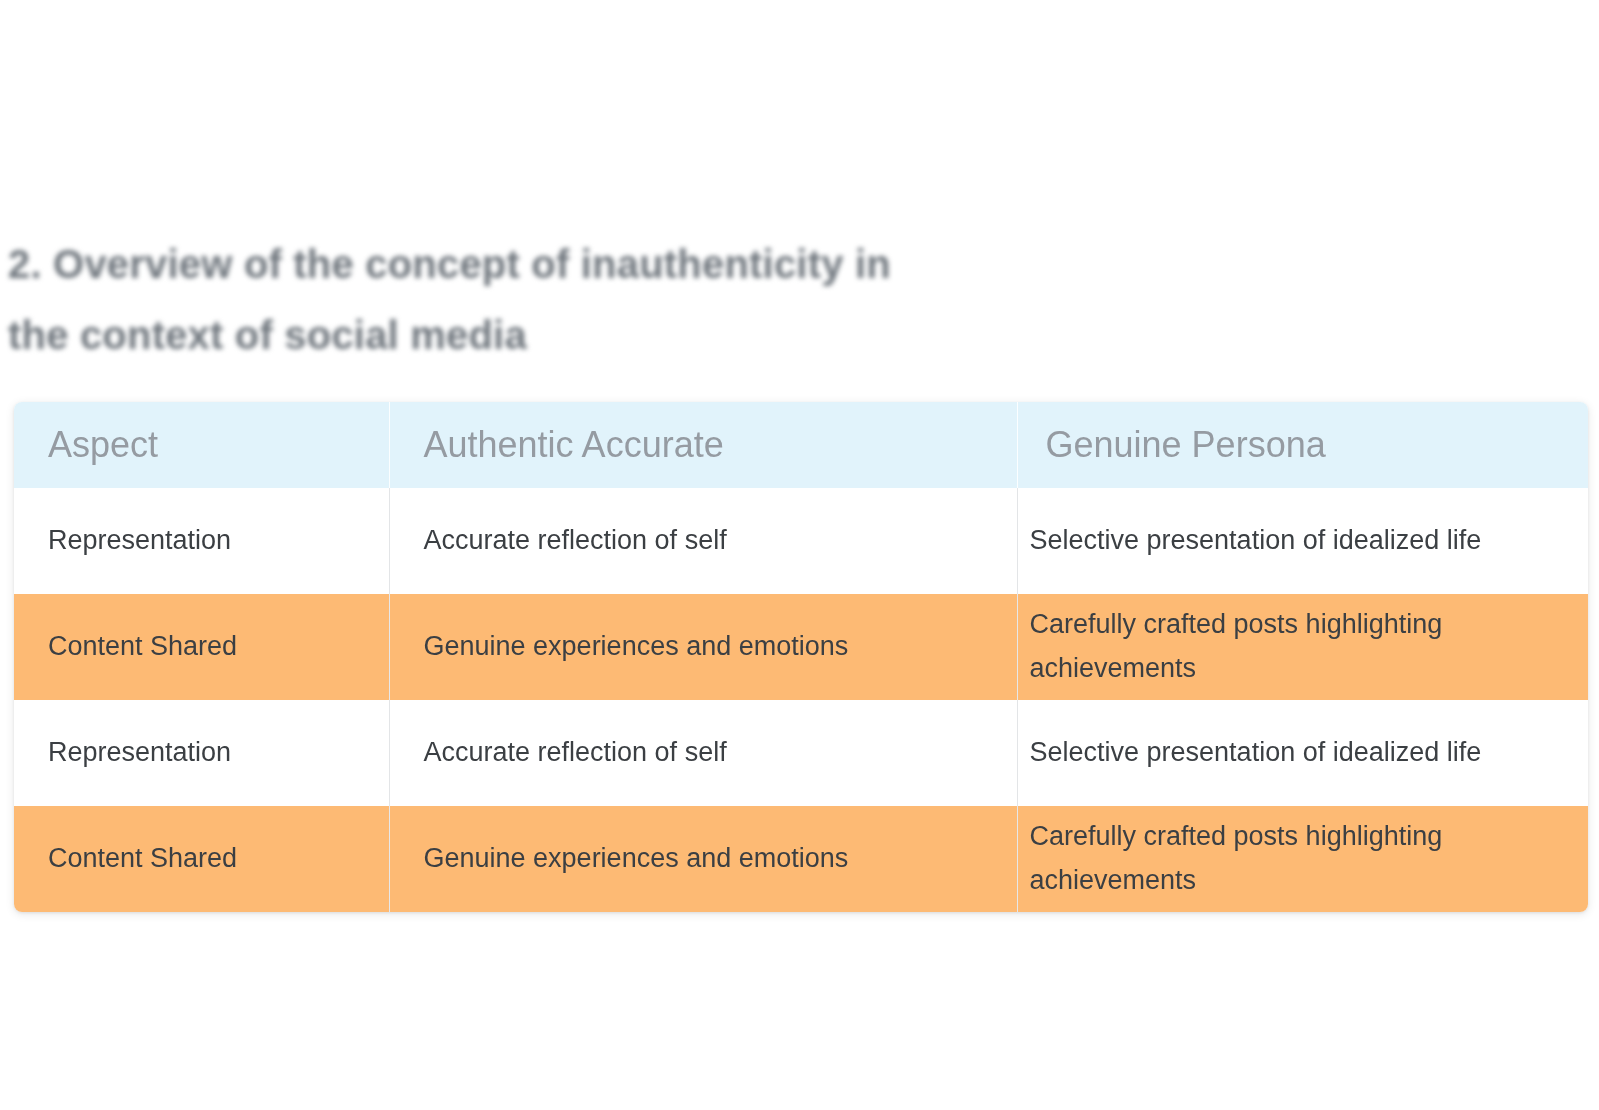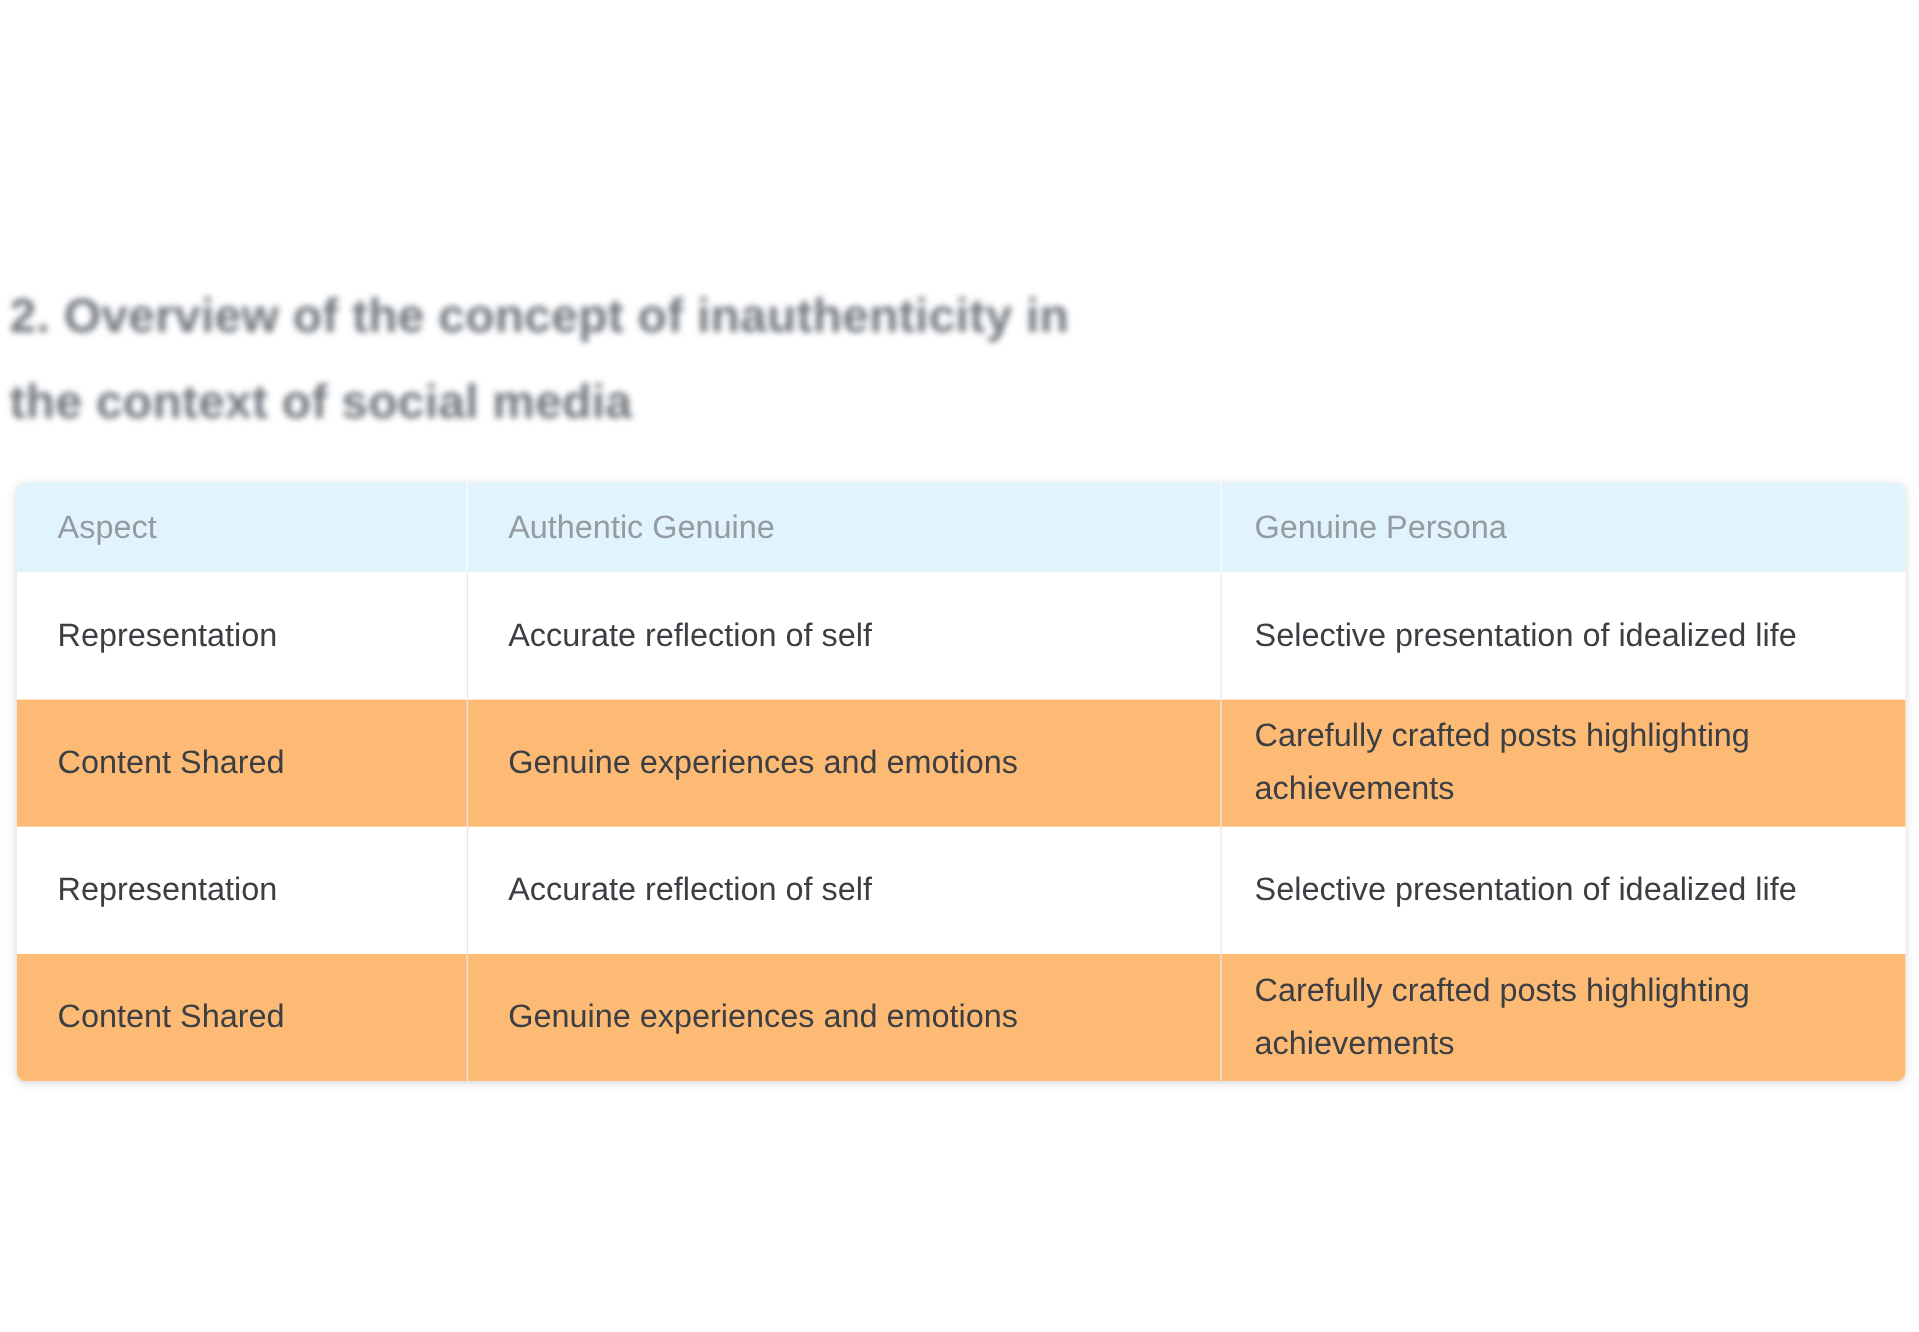--- a/index.html
+++ b/index.html
@@ -60,41 +60,41 @@
   table.persona-table col.c2 { width: 628px; }
   table.persona-table col.c3 { width: 571px; }
 
   thead tr {
     background: #e1f3fb;
   }
 
   thead th {
     text-align: left;
     font-weight: normal;
-    font-size: 27px;
+    font-size: 36px;
     color: #959ba2;
     padding: 22px 0 22px 34px;
     border-right: 1px solid rgba(255,255,255,0.85);
     vertical-align: middle;
     height: 31px;
   }
   thead th:last-child { border-right: none; }
   thead th.col-3 { padding-left: 28px; }
 
   tbody td {
     font-size: 27px;
     color: #3b3f43;
     padding: 0 30px 0 34px;
     border-right: 1px solid #e3e5e7;
     vertical-align: middle;
     line-height: 1.62;
     height: 106px;
   }
   tbody td:last-child { border-right: none; }
-  tbody td.col-3 { padding-left: 28px; padding-right: 60px; }
+  tbody td.col-3 { padding-left: 12px; padding-right: 60px; }
 
   tbody tr.row-odd  { background: #ffffff; }
   tbody tr.row-even { background: #fdba74; }
   tbody tr.row-even td { border-right-color: #e6e7e9; }
 </style>
 </head>
 <body>
 
 <div class="page">
 
@@ -104,21 +104,21 @@
   <div class="table-card">
     <table class="persona-table">
       <colgroup>
         <col class="c1">
           <col class="c2">
           <col class="c3">
       </colgroup>
       <thead>
         <tr>
           <th class="col-1">Aspect</th>
-          <th class="col-2">Authentic Genuine</th>
+          <th class="col-2">Authentic Accurate</th>
           <th class="col-3">Genuine Persona</th>
         </tr>
       </thead>
       <tbody>
         <tr class="row-odd">
           <td class="col-1">Representation</td>
           <td class="col-2">Accurate reflection of self</td>
           <td class="col-3">Selective presentation of idealized life</td>
         </tr>
         <tr class="row-even">

